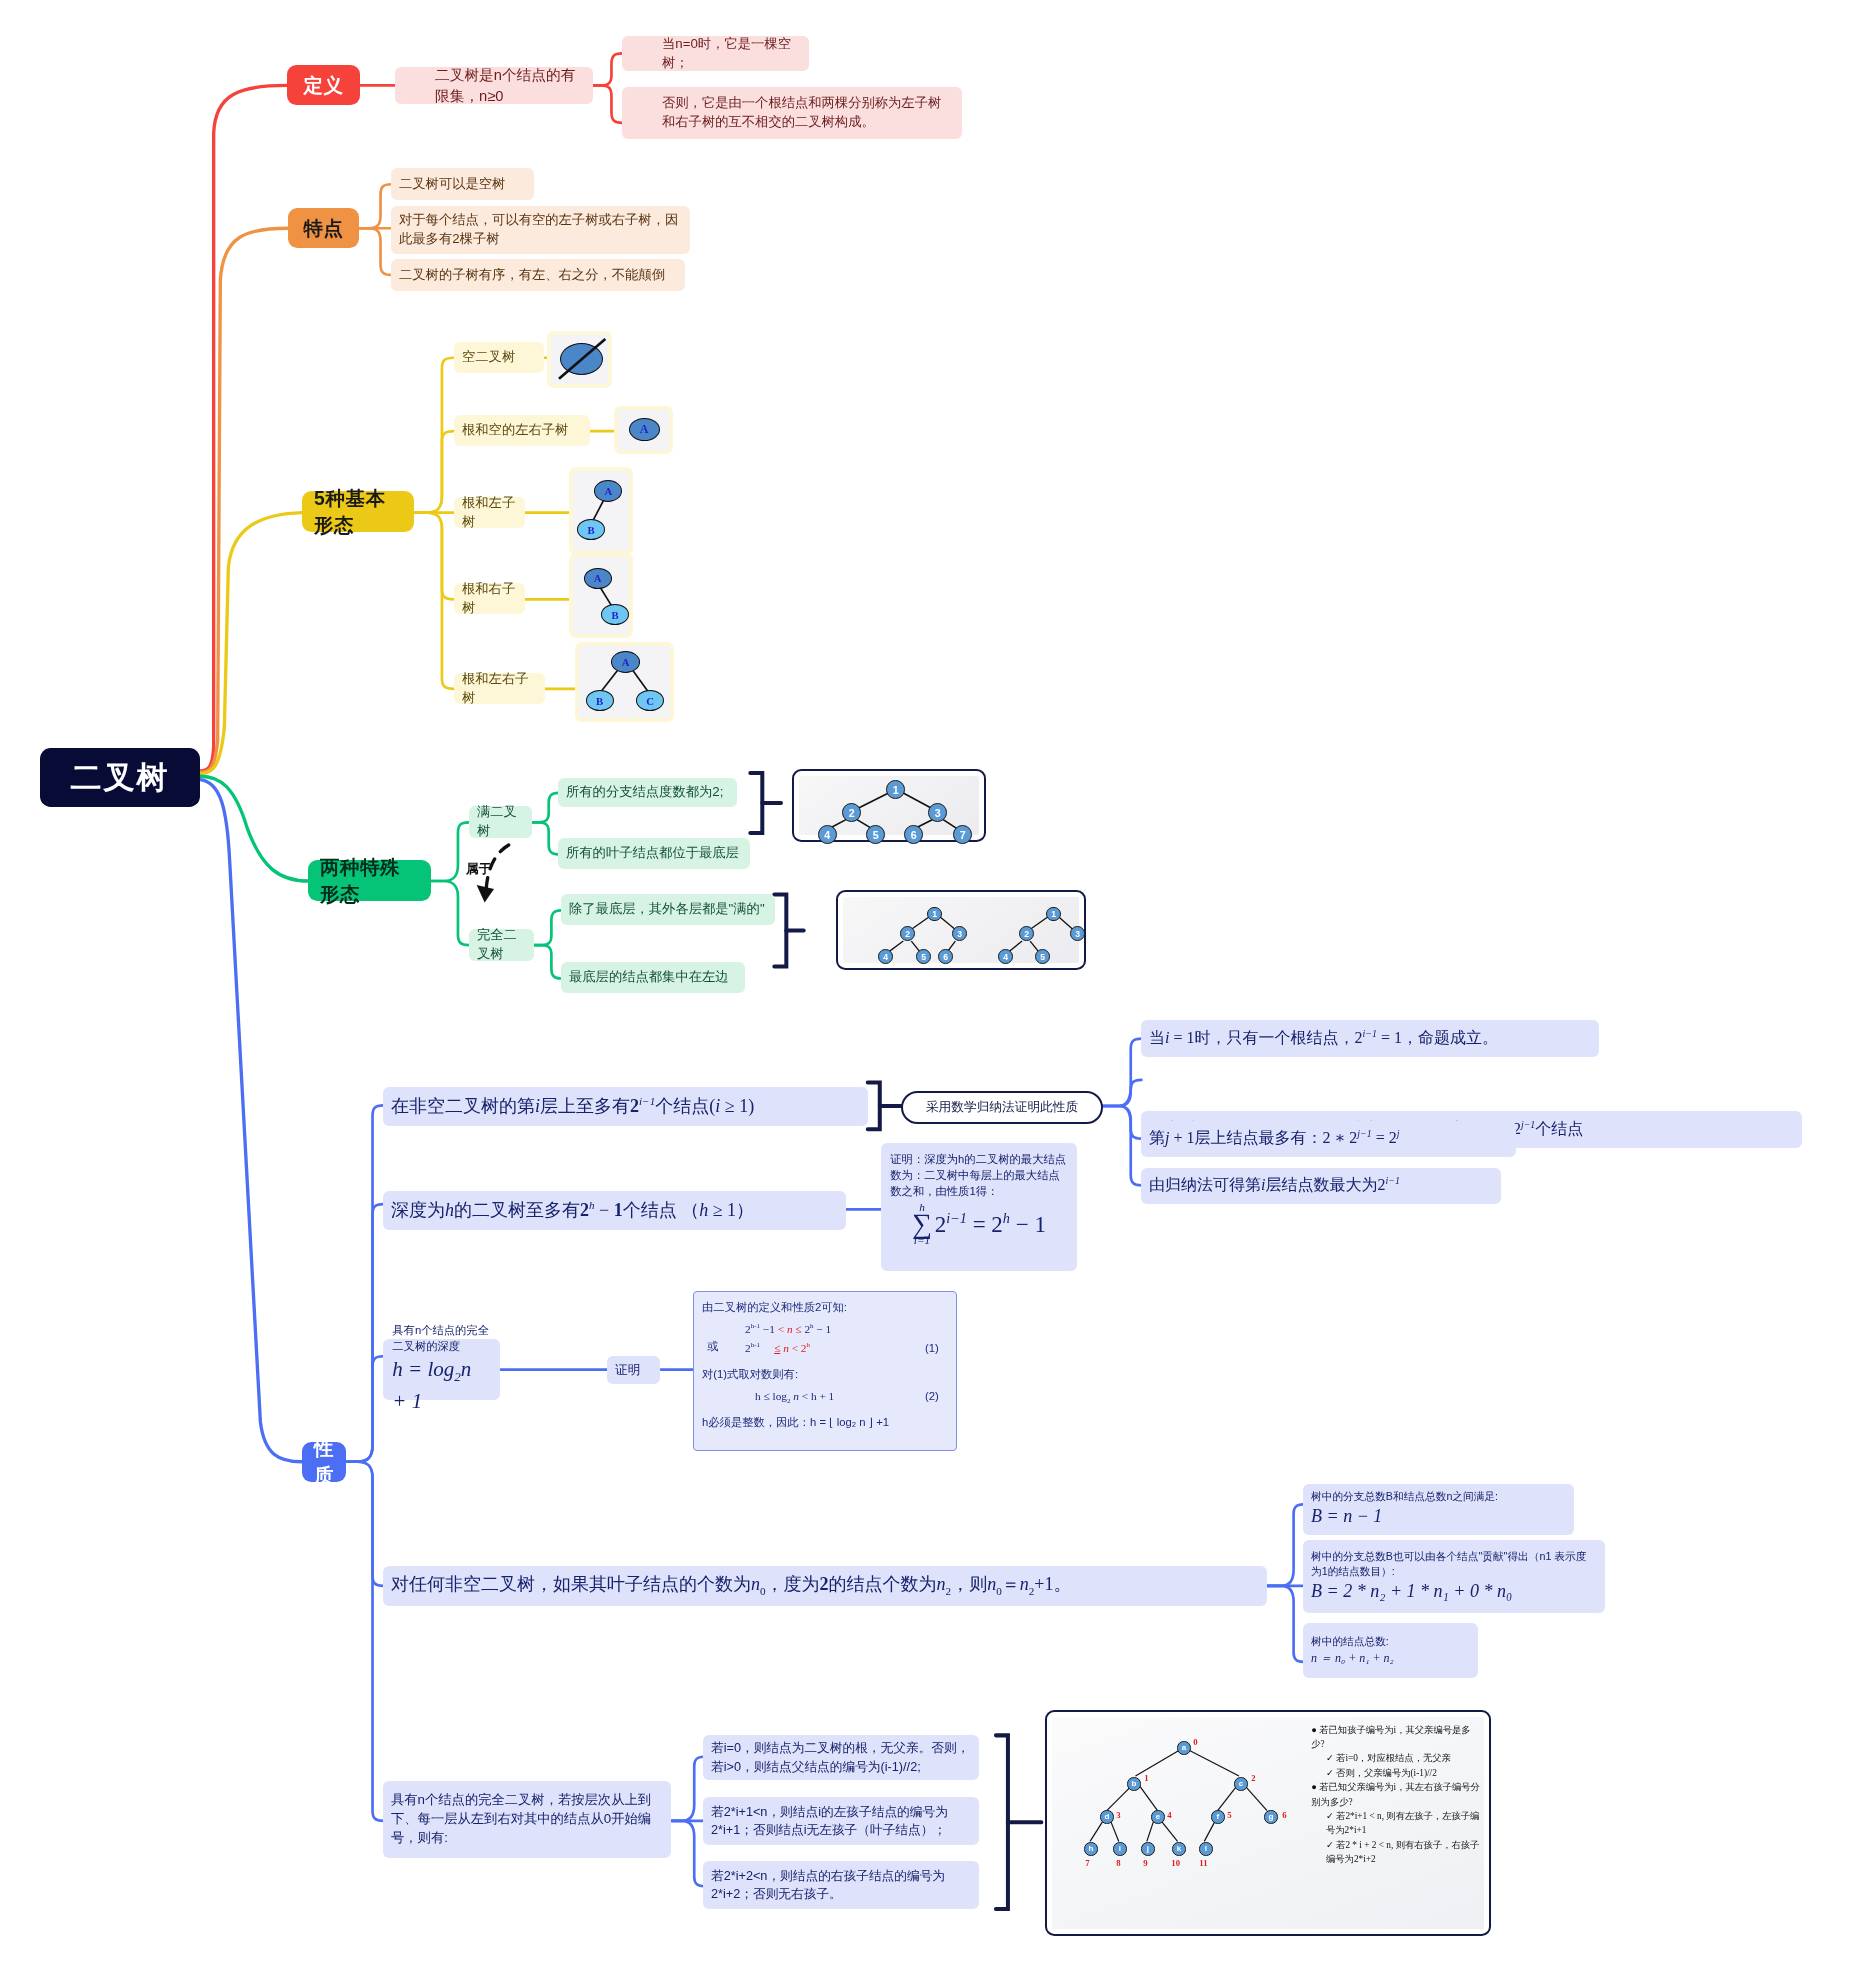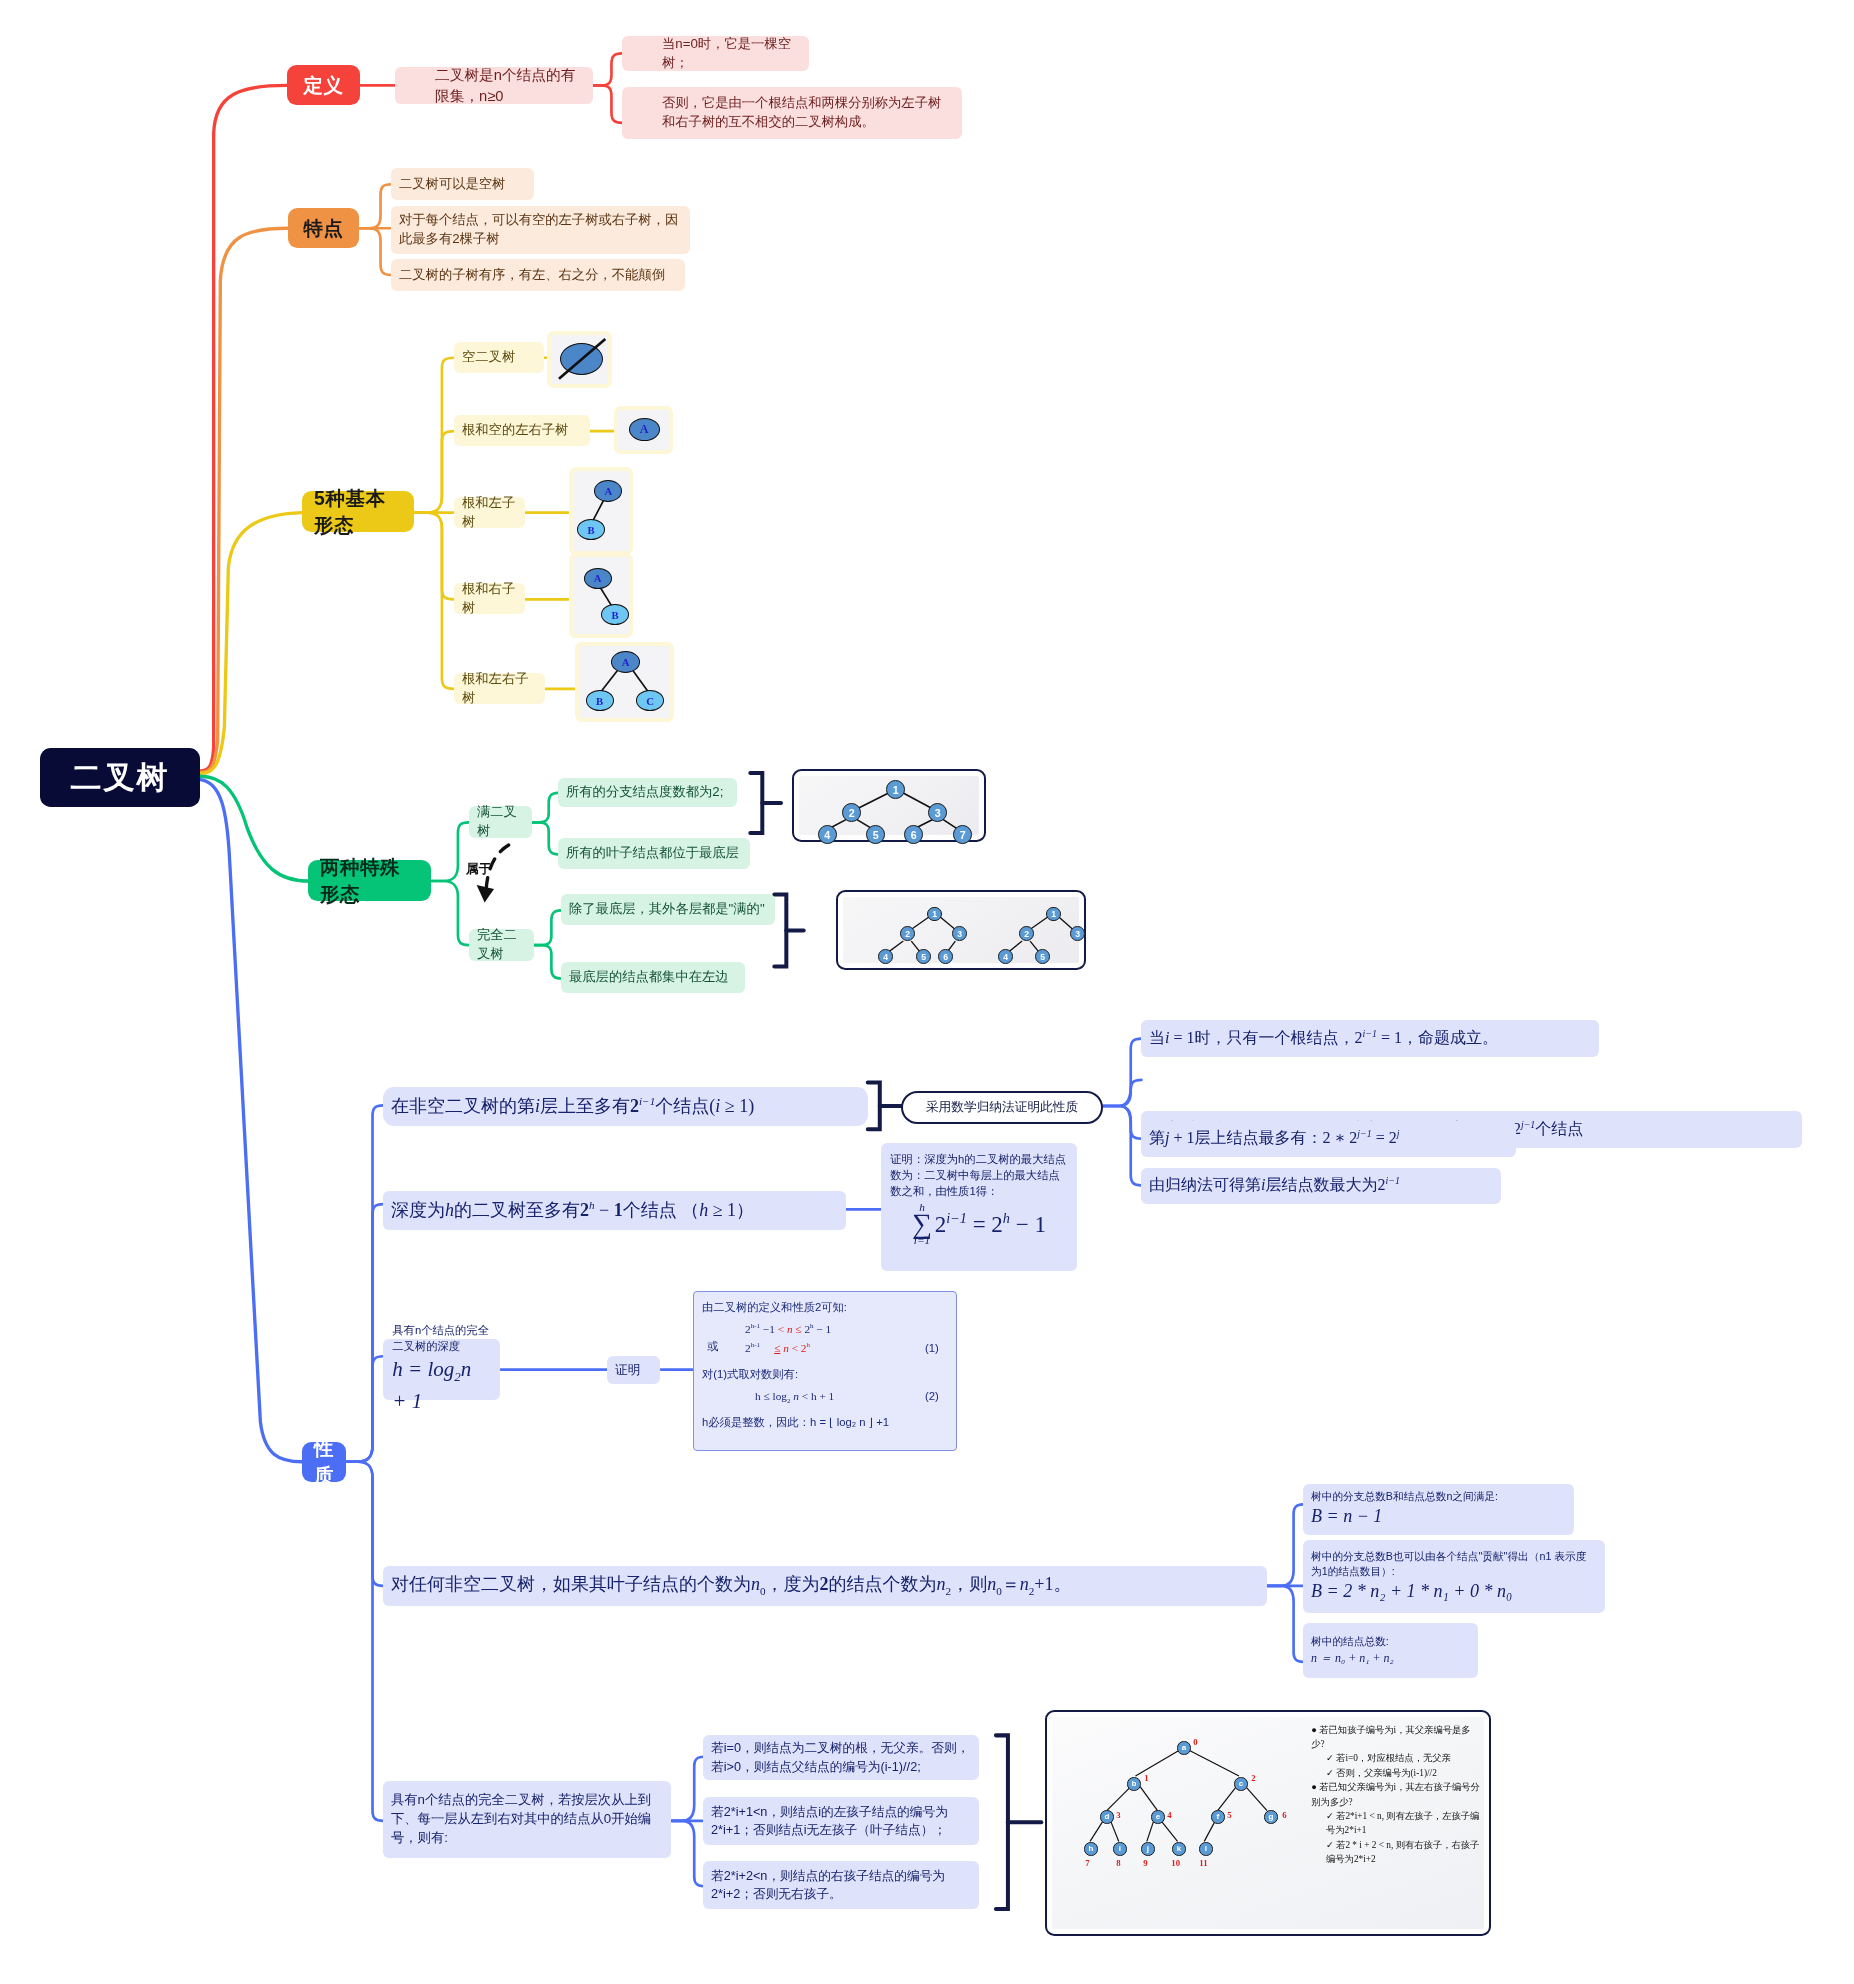--- a/index.html
+++ b/index.html
@@ -370,21 +370,21 @@
     <div class="tn fs14" style="left:227px; top:29px; width:14.7px; height:14.7px; font-size:8.7px;">3</div>
     <div class="tn fs14" style="left:155px; top:52px; width:14.7px; height:14.7px; font-size:8.7px;">4</div>
     <div class="tn fs14" style="left:192px; top:52px; width:14.7px; height:14.7px; font-size:8.7px;">5</div>
   </div>
 </div>
 
 <div class="node l1 blue" style="left:302px; top:1442px; width:44px; height:40px;">
   <span>性质</span>
 </div>
 
-<div class="node leaf blue" style="left:383px; top:1087px; width:485px; height:39px; font-size:18px;border-radius:11px;">
+<div class="node leaf blue" style="left:383px; top:1087px; width:485px; height:39px; font-size:18px;">
   <span class="serif">在非空二叉树的第<i>i</i>层上至多有<b>2</b><sup><i>i−1</i></sup>个结点(<i>i</i> ≥ 1)</span>
 </div>
 <div class="node outline-pill" style="left:901px; top:1091px; width:202px; height:33px;">
   <span>采用数学归纳法证明此性质</span>
 </div>
 <div class="node leaf blue" style="left:1141px; top:1020px; width:458px; height:37px; font-size:16px;">
   <span class="serif">当<i>i</i> = 1时，只有一个根结点，2<sup><i>i−1</i></sup> = 1，命题成立。</span>
 </div>
 <div class="node leaf blue" style="left:1141px; top:1063px; width:661px; height:37px; font-size:16px;margin-top:48px;">
   <span class="serif">假定对任意<i>j</i>（1 &lt; <i>j</i> &lt; <i>i</i>）命题成立，即第<i>j</i>层上至多有2<sup><i>j−1</i></sup>个结点</span>

